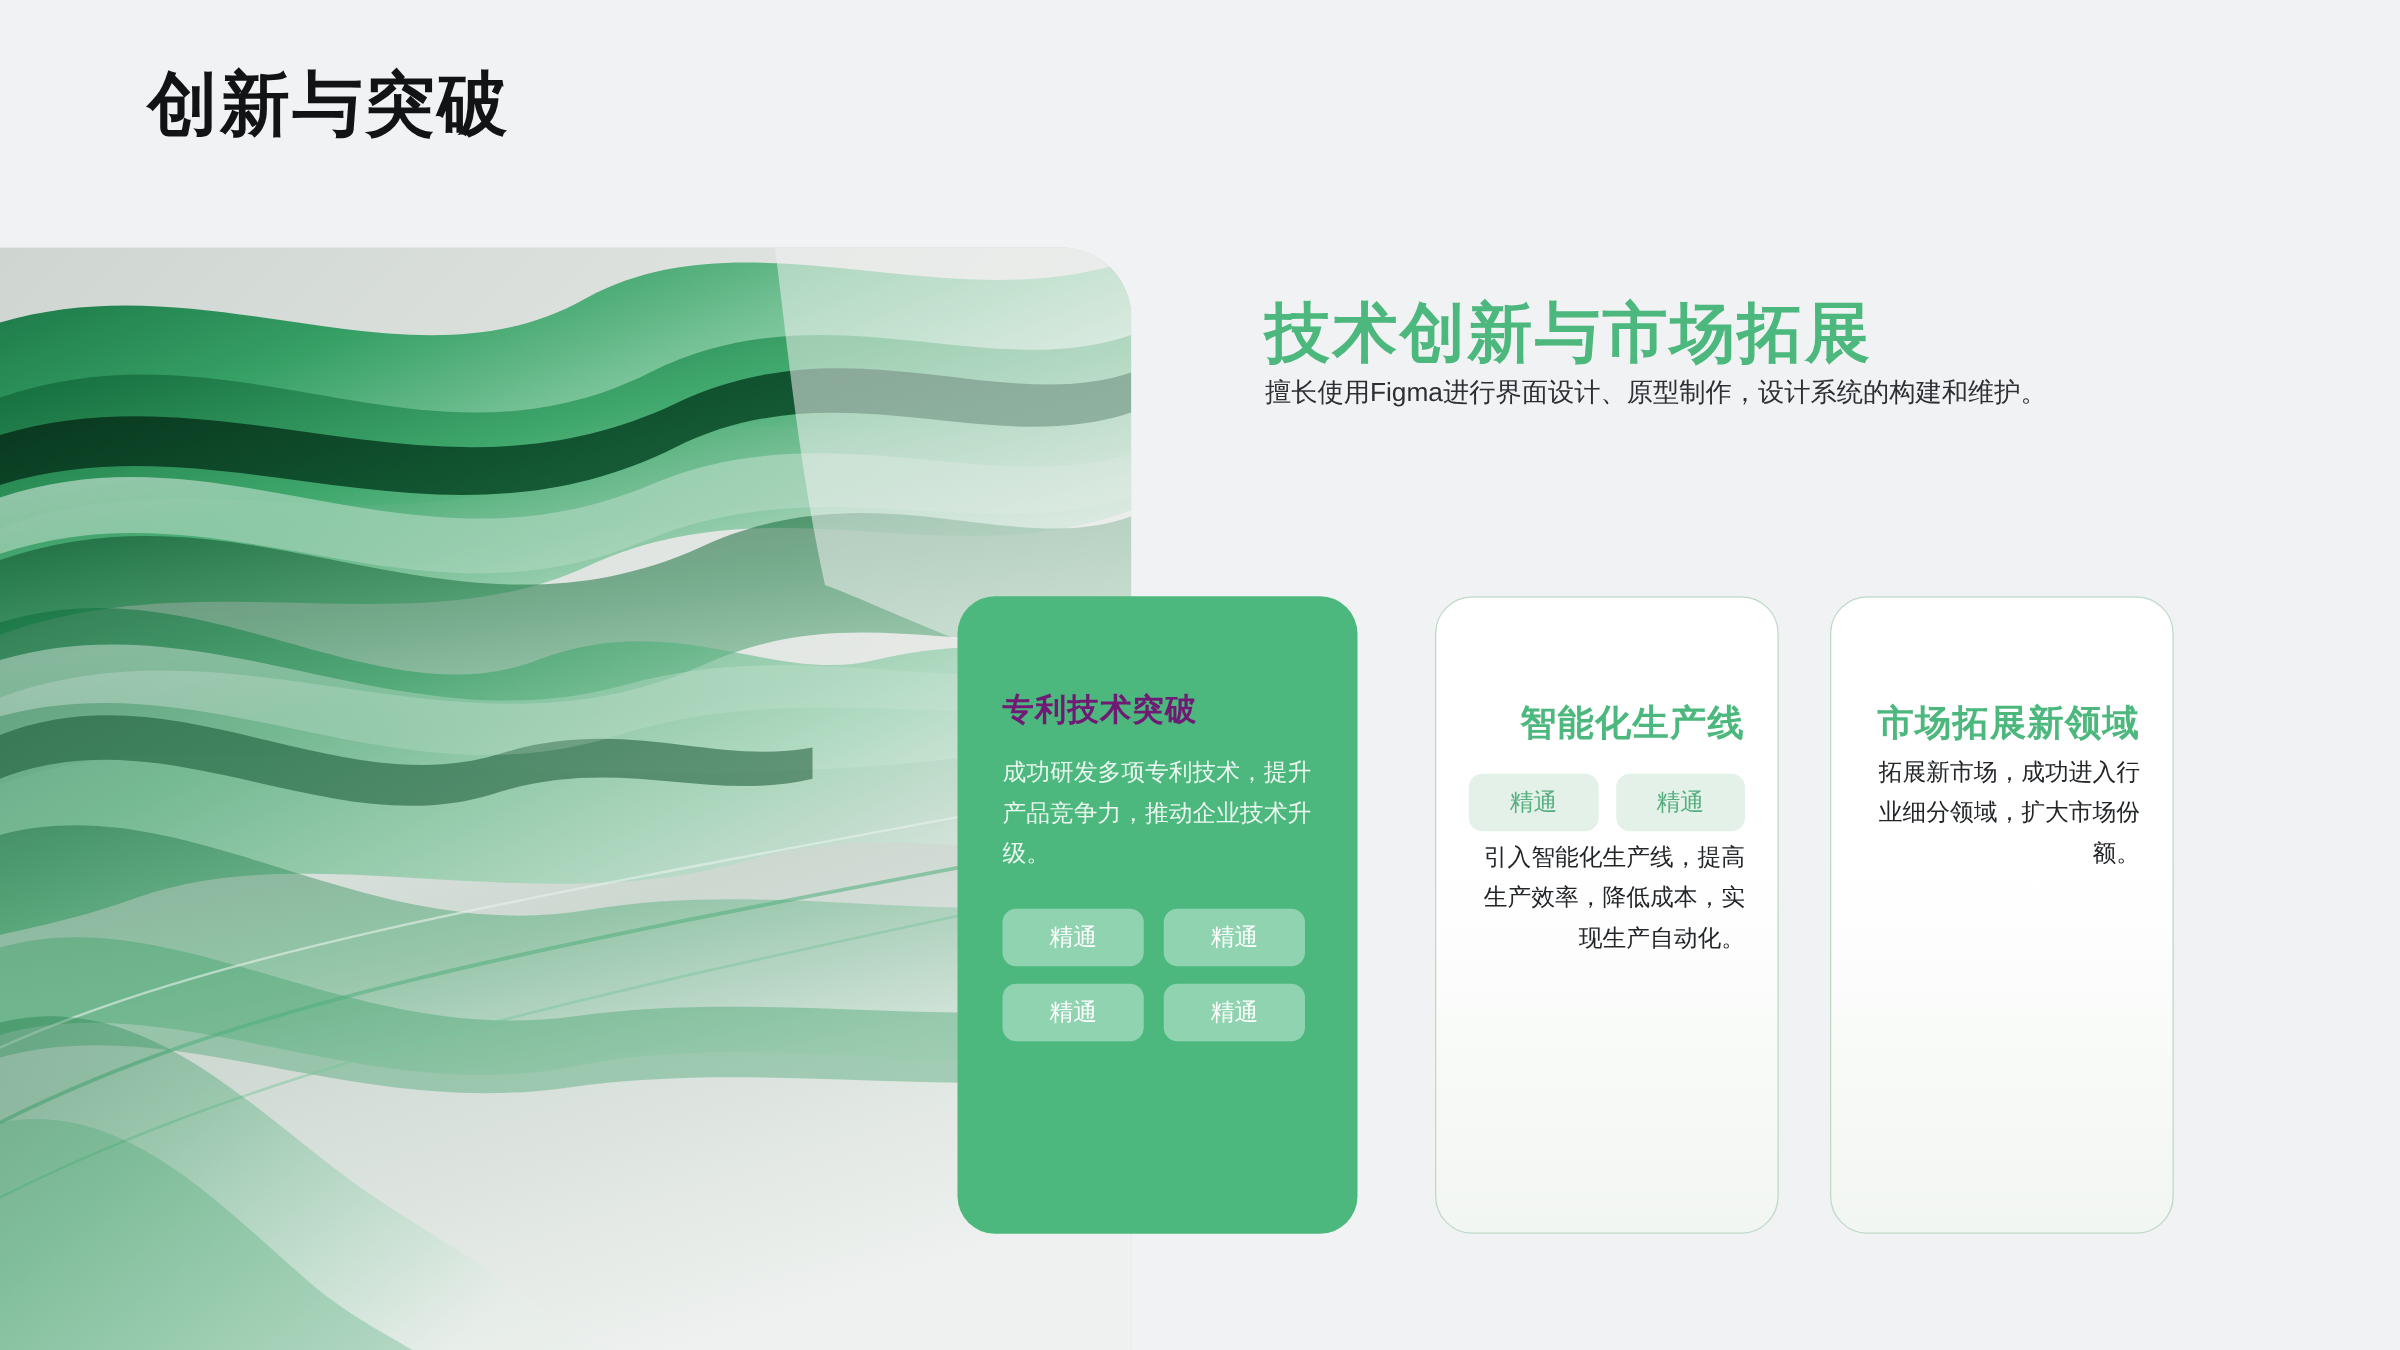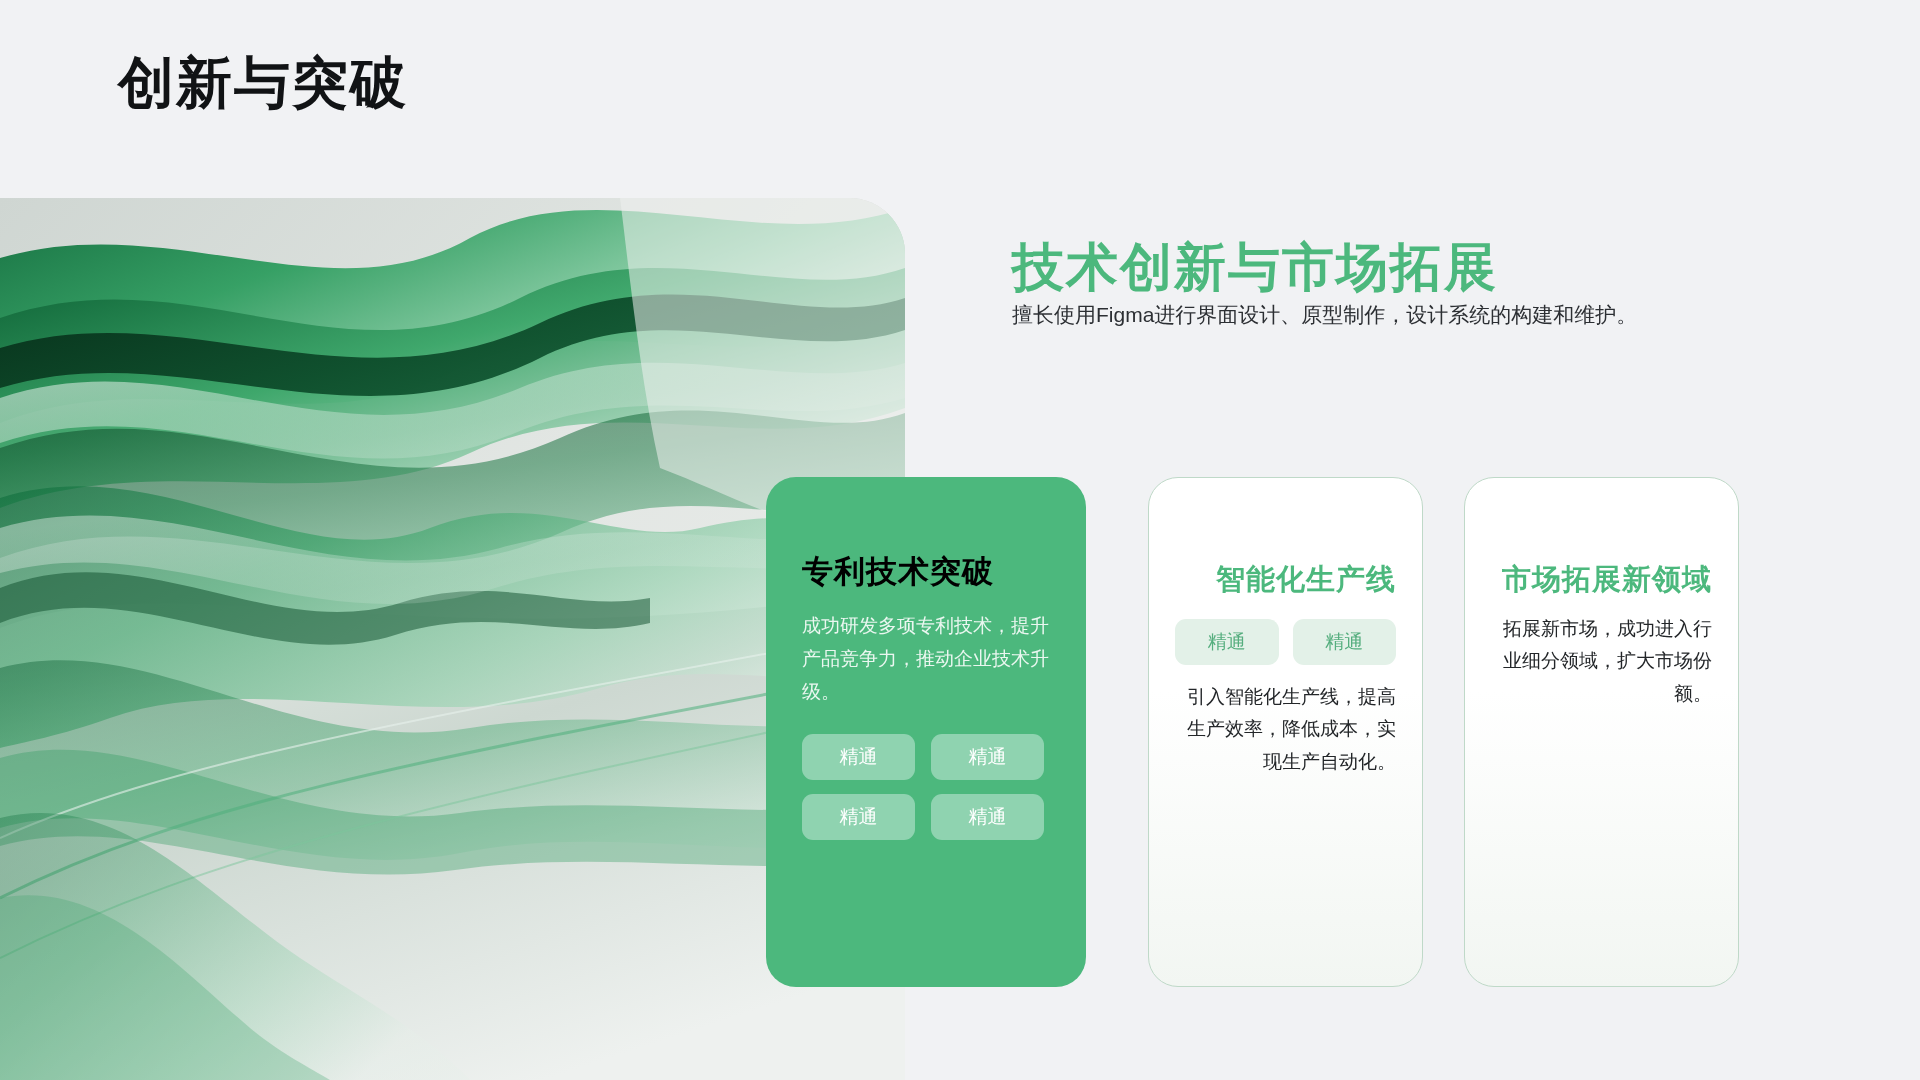--- a/index.html
+++ b/index.html
@@ -47,21 +47,21 @@
     position:absolute; top:0;
     border-radius:30px;
   }
 
   .card-green {
     left:0; width:320px; height:510px;
     background:#4CB87D;
     padding:76px 36px 0 36px;
   }
   .card-green .card-title {
-    font-size:31px; font-weight:700; color:#000000;
+    font-size:25px; font-weight:700; color:#701a75;
     letter-spacing:1px; line-height:1.2;
   }
   .card-green .card-body {
     margin-top:20px;
     font-size:19px; color:#EAF7F0; line-height:1.72;
   }
   .pill-grid {
     margin-top:26px;
     display:flex; flex-wrap:wrap; gap:14px 16px;
   }
@@ -92,21 +92,21 @@
     width:105px; height:46px;
     background:#E3F1E8;
     border-radius:11px;
     display:flex; align-items:center; justify-content:center;
     font-size:19px; color:#55AE7E;
   }
   .card-white .card-body {
     margin-top:28px;
     font-size:19px; color:#232629; line-height:1.72;
   }
-  .card-white .card-body.tight { margin-top:16px; }
+  .card-white .card-body.tight { margin-top:6px; }
   .card-white .card-body + .card-body { margin-top:38px; }
 </style>
 </head>
 <body>
 
 <div class="slide">
 
   <div class="page-title">创新与突破</div>
 
   <div class="hero">

